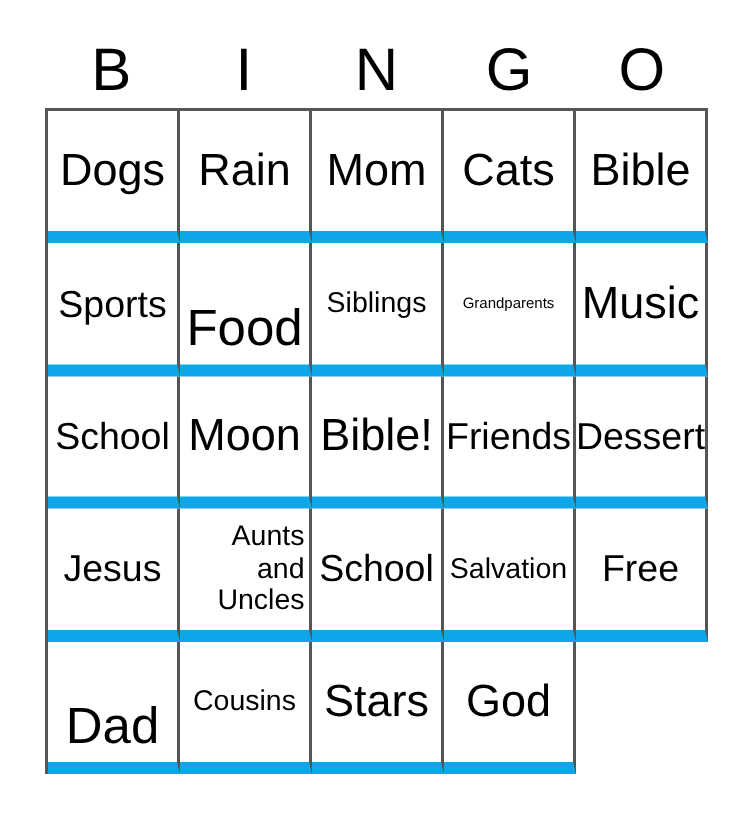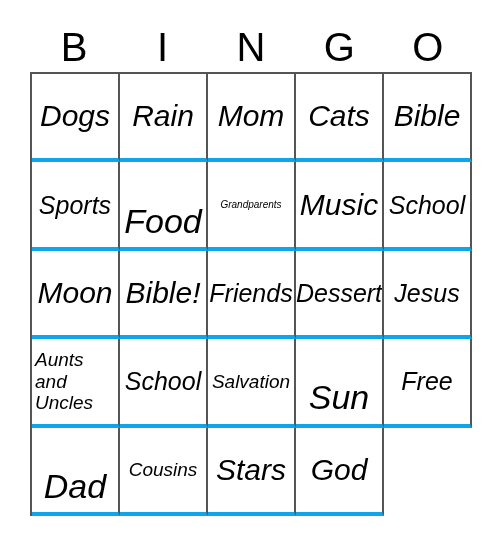--- a/index.html
+++ b/index.html
@@ -48,28 +48,27 @@
     box-sizing: border-box;
     border-top: 2px solid #555555;
     border-left: 2px solid #555555;
     display: grid;
     grid-template-columns: repeat(5, 1fr);
     grid-template-rows: repeat(5, 1fr);
   }
   .cell {
     box-sizing: border-box;
     border-right: 2px solid #555555;
-    border-bottom: 4px solid #0ea5e9;
+    border-bottom: 8px solid #0ea5e9;
     display: flex;
     align-items: center;
     justify-content: center;
-    text-align: left;
+    text-align: right;
     padding: 2px 3px;
     overflow: hidden;
-    font-style: italic;
   }
   .cell-text {
     display: block;
     line-height: 1.12;
     color: #000000;
     word-wrap: break-word;
   }
   
   .fs-xl  { font-size: 34px; margin-top: 32px; }
   .fs-lg  { font-size: 30px; }
@@ -107,20 +106,23 @@
       <div class="cell">
         <span class="cell-text fs-lg">Bible</span>
       </div>
       <div class="cell">
         <span class="cell-text fs-md">Sports</span>
       </div>
       <div class="cell">
         <span class="cell-text fs-xl">Food</span>
       </div>
       <div class="cell">
+        <span class="cell-text fs-sm">Siblings</span>
+      </div>
+      <div class="cell">
         <span class="cell-text fs-xs">Grandparents</span>
       </div>
       <div class="cell">
         <span class="cell-text fs-lg">Music</span>
       </div>
       <div class="cell">
         <span class="cell-text fs-md">School</span>
       </div>
       <div class="cell">
         <span class="cell-text fs-lg">Moon</span>
@@ -140,23 +142,20 @@
       <div class="cell">
         <span class="cell-text fs-wrap">Aunts and Uncles</span>
       </div>
       <div class="cell">
         <span class="cell-text fs-md">School</span>
       </div>
       <div class="cell">
         <span class="cell-text fs-sm">Salvation</span>
       </div>
       <div class="cell">
-        <span class="cell-text fs-xl">Sun</span>
-      </div>
-      <div class="cell">
         <span class="cell-text fs-md">Free</span>
       </div>
       <div class="cell">
         <span class="cell-text fs-xl">Dad</span>
       </div>
       <div class="cell">
         <span class="cell-text fs-sm">Cousins</span>
       </div>
       <div class="cell">
         <span class="cell-text fs-lg">Stars</span>

